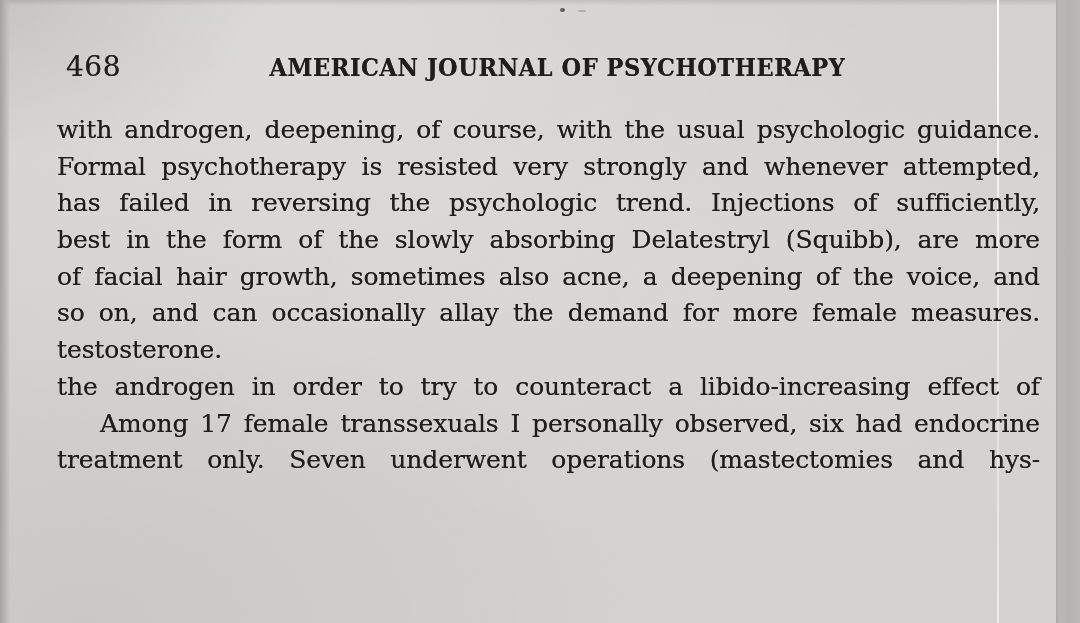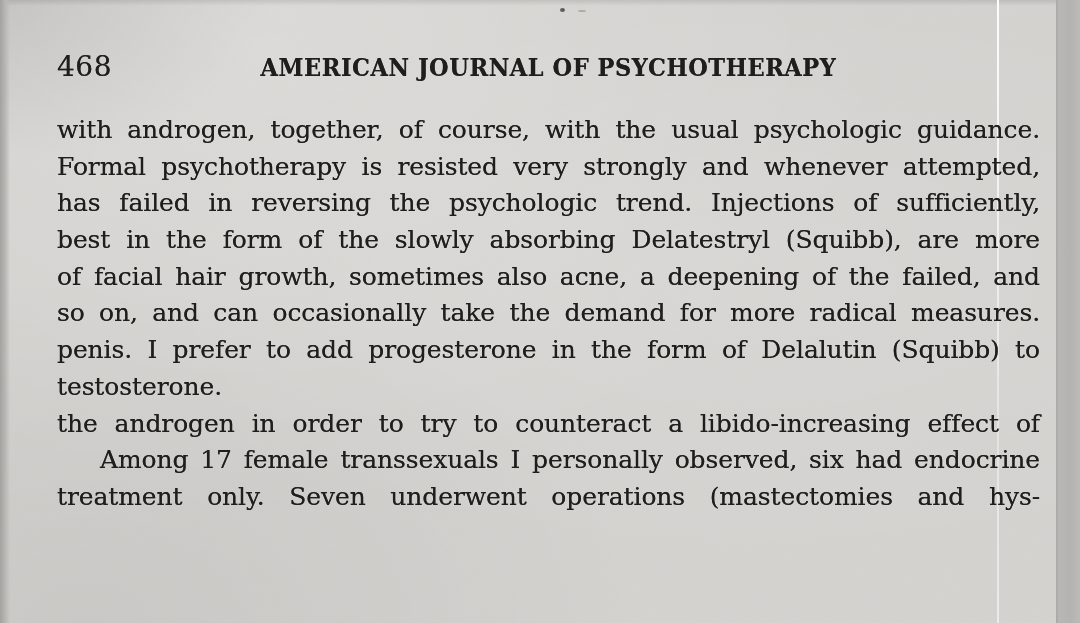--- a/index.html
+++ b/index.html
@@ -60,21 +60,21 @@
   .speck {
     position: absolute;
     border-radius: 50%;
     background: #4a4845;
   }
   .speck-1 { left: 560px; top: 8px; width: 5px; height: 4px; opacity: 0.85; }
   .speck-2 { left: 578px; top: 10px; width: 8px; height: 2px; opacity: 0.30; }
 
   .running-header {
     position: absolute;
-    left: 57px;
+    left: 66px;
     top: 50px;
     width: 983px;
     height: 30px;
   }
   .page-number {
     position: absolute;
     left: 0;
     top: 0;
     font-size: 28px;
     letter-spacing: 0.5px;
@@ -132,26 +132,25 @@
   <div class="scratch"></div>
   <div class="speck speck-1"></div>
   <div class="speck speck-2"></div>
 
   <div class="running-header">
     <span class="page-number">468</span>
     <span class="journal-title">AMERICAN JOURNAL OF PSYCHOTHERAPY</span>
   </div>
 
   <div class="body-text">
-      <div class="line">with androgen, together, of course, with the usual psychologic guidance.</div>
+      <div class="line">with androgen, deepening, of course, with the usual psychologic guidance.</div>
       <div class="line">Formal psychotherapy is resisted very strongly and whenever attempted,</div>
       <div class="line">has failed in reversing the psychologic trend.  Injections of sufficiently,</div>
       <div class="line">best in the form of the slowly absorbing Delatestryl (Squibb), are more</div>
-      <div class="line">of facial hair growth, sometimes also acne, a deepening of the failed, and</div>
-      <div class="line">so on, and can occasionally take the demand for more radical measures.</div>
-      <div class="line">penis.  I prefer to add progesterone in the form of Delalutin (Squibb) to</div>
+      <div class="line">of facial hair growth, sometimes also acne, a deepening of the voice, and</div>
+      <div class="line">so on, and can occasionally allay the demand for more female measures.</div>
       <div class="line no-just">testosterone.</div>
       <div class="line">the androgen in order to try to counteract a libido-increasing effect of</div>
       <div class="line indent">Among 17 female transsexuals I personally observed, six had endocrine</div>
       <div class="line">treatment only.  Seven underwent operations (mastectomies and hys-</div>
     </div>
 
 </div>
 
 </body></html>

